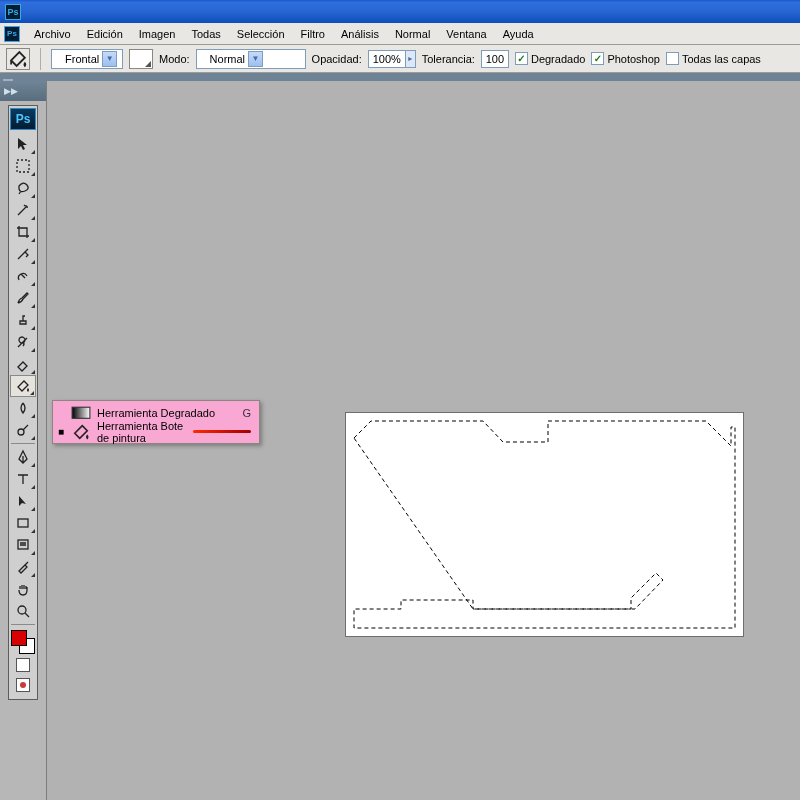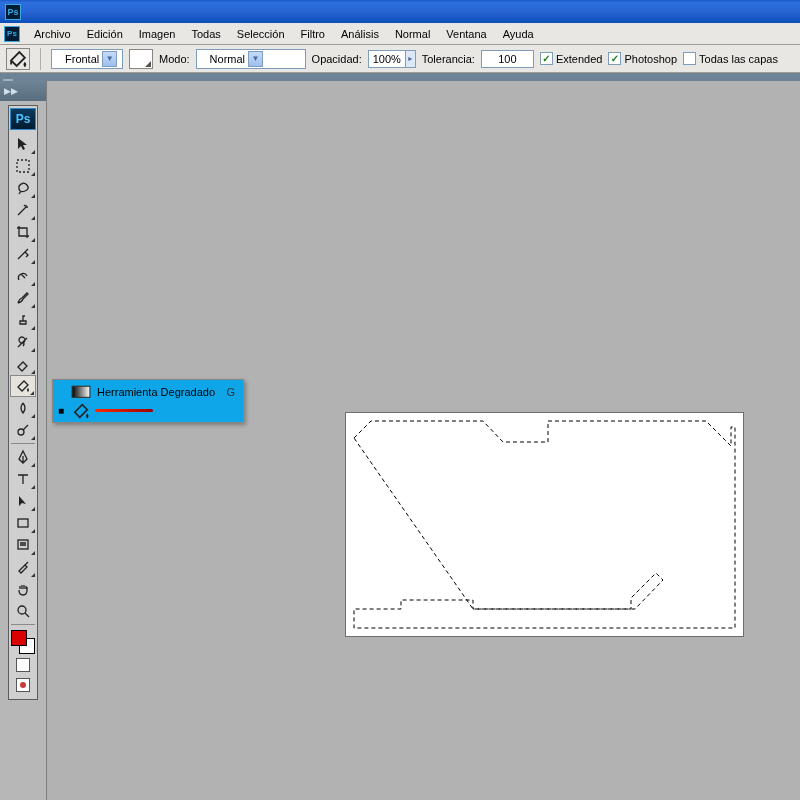--- a/index.html
+++ b/index.html
@@ -89,21 +89,21 @@
     position:absolute; left:299px; top:332px; width:397px; height:223px; background:#fff; 
     box-shadow: 0 0 0 1px #6e6e6e;
   }
   
   .sel-path{position:absolute;inset:7px;}
   .sel-path svg{width:100%;height:100%;}
   .sel-path path{fill:none;stroke:#000;stroke-width:1;stroke-dasharray:4 3;}
 
   
   .flyout {
-    position:absolute; left:52px; top:379px; width:192px; background:#0ea5e9; border:1px solid #8b8780;
+    position:absolute; left:52px; top:400px; width:208px; background:#f9a8d4; border:1px solid #8b8780;
     box-shadow:2px 2px 4px rgba(0,0,0,0.3); font-size:11px; padding:2px 0;
   }
   .flyout .row{display:flex;align-items:center;height:19px;padding:0 8px 0 4px;gap:6px;}
   .flyout .dot{width:8px;text-align:center;font-size:10px;}
   .flyout .ico{width:20px;height:16px;display:flex;align-items:center;justify-content:center;}
   .flyout .txt{flex:1;}
   .flyout .key{color:#333;}
   .redline{height:3px;width:58px;background:linear-gradient(to right,#ff2a00,#a00000);border-radius:2px;margin-left:-2px;}
 
   
@@ -148,24 +148,24 @@
   <div class="dropdown" style="width:110px">
     <span>Normal</span>
     <span class="arrow">▼</span>
   </div>
   <span class="lbl">Opacidad:</span>
   <div class="numbox-wrap">
     <div class="numbox">100%</div>
     <div class="spinner">▸</div>
   </div>
   <span class="lbl">Tolerancia:</span>
-  <div class="numbox" style="width:53px">100</div>
+  <div class="numbox" style="width:28px">100</div>
   <div class="cbwrap">
     <span class="cb">✓</span>
-    <span>Extended</span>
+    <span>Degradado</span>
   </div>
   <div class="cbwrap">
     <span class="cb">✓</span>
     <span>Photoshop</span>
   </div>
   <div class="cbwrap">
     <span class="cb"></span>
     <span>Todas las capas</span>
   </div>
 </div>
@@ -365,15 +365,16 @@
     <span class="key">G</span>
   </div>
   <div class="row">
     <span class="dot">■</span>
     <span class="ico">
       <svg viewBox="0 0 16 16">
           <path class="stroke" d="M3 9 L9 3 L13 7 L7 13 Z"></path>
           <path class="fillb" d="M13 10 q2 2 0 4 q-2 -2 0 -4"></path>
         </svg>
     </span>
+    <span class="txt">Herramienta Bote de pintura</span>
     <span class="redline"></span>
   </div>
 </div>
 
 </body></html>

